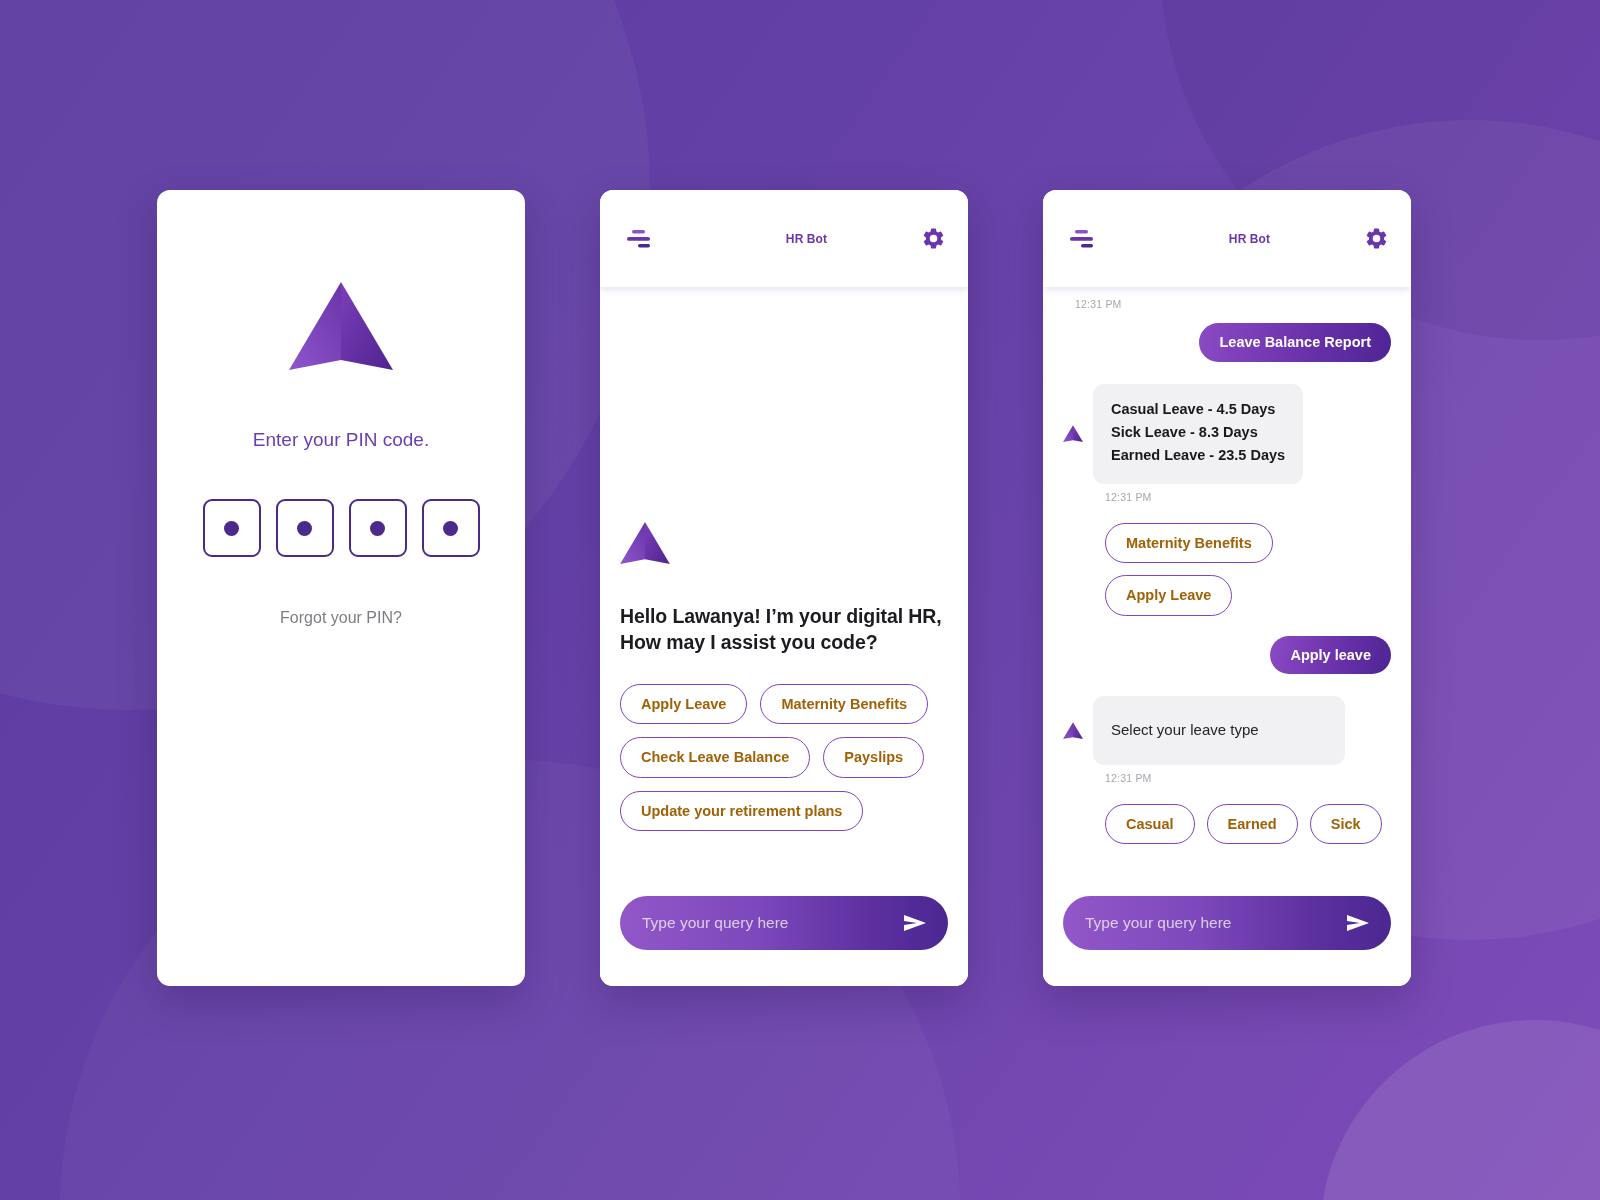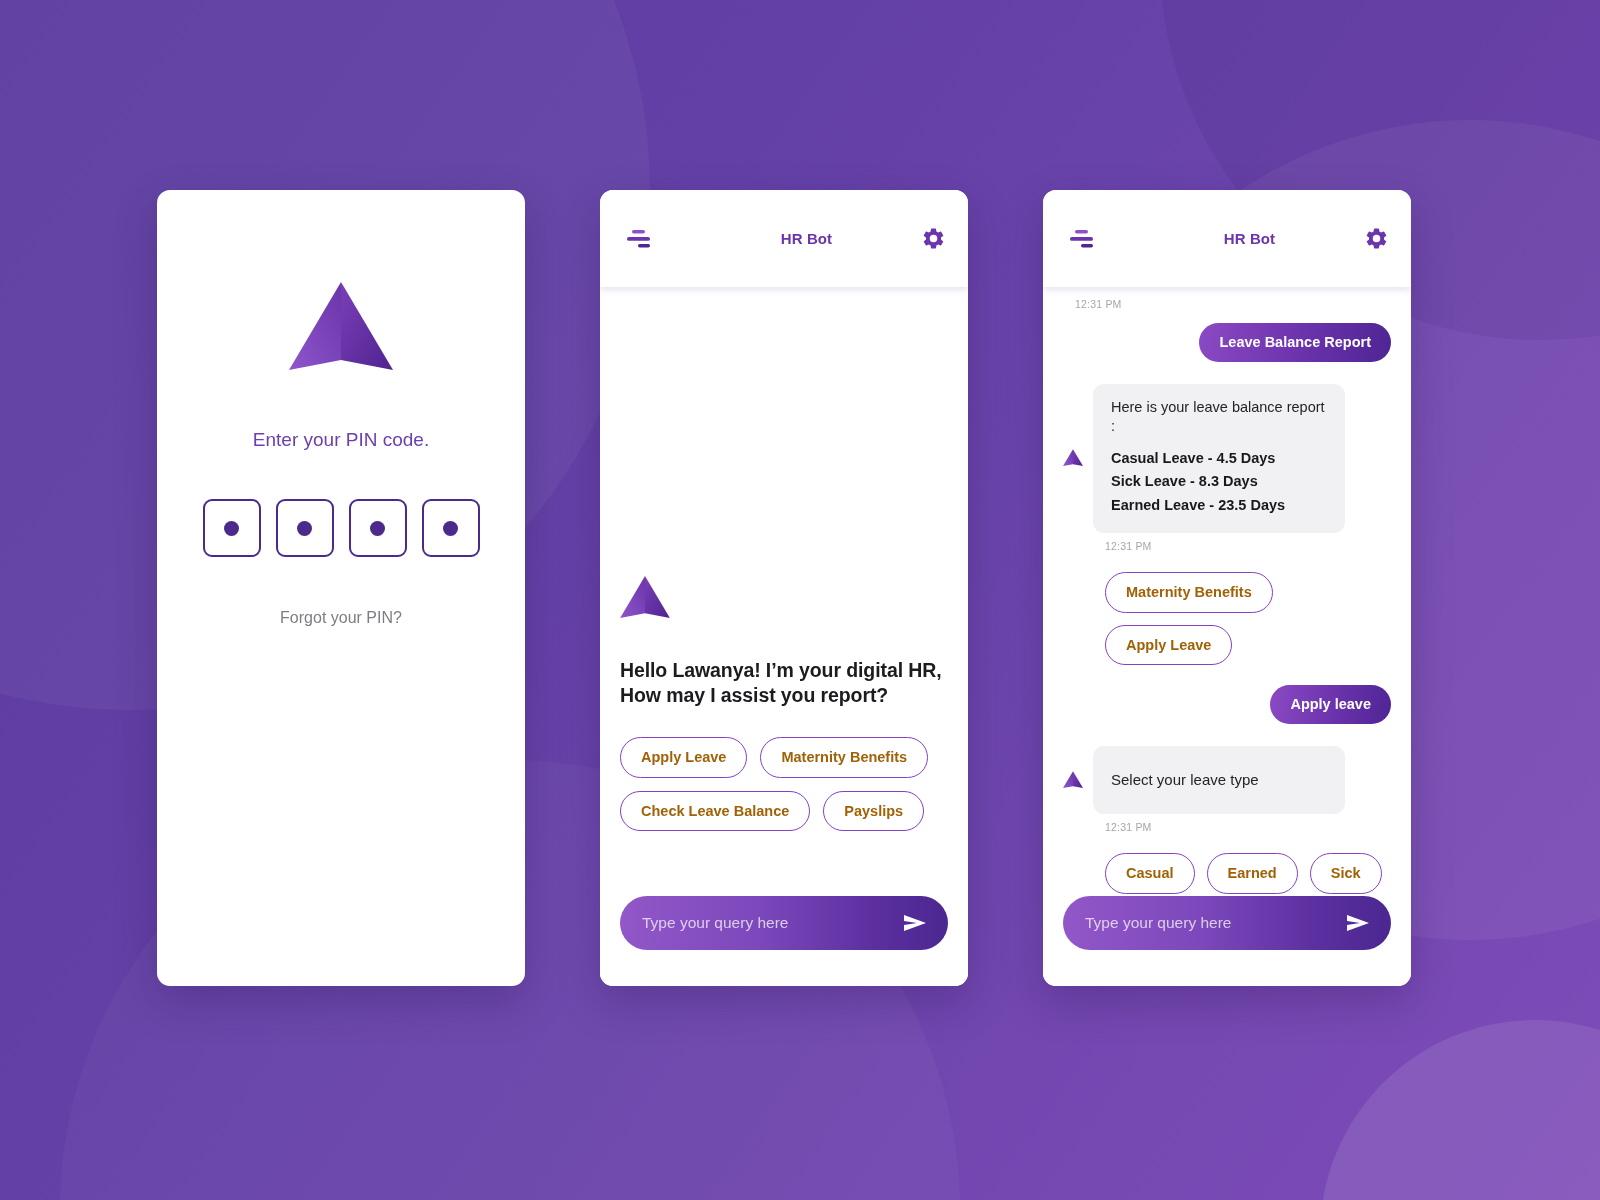--- a/index.html
+++ b/index.html
@@ -108,21 +108,21 @@
     background: #ffffff;
     display: flex;
     align-items: center;
     justify-content: space-between;
     padding: 0 22px 0 24px;
     position: relative;
     z-index: 5;
     box-shadow: 0 3px 7px rgba(88,60,140,0.14);
   }
   .hdr-title {
-    font-size: 15px;
+    font-size: 12px;
     font-weight: bold;
     color: #6b35ab;
     letter-spacing: 0.1px;
     margin-left: 40px;
   }
   .menu-icon { width: 28px; height: 22px; display: block; }
   .gear-icon { width: 25px; height: 25px; display: block; }
 
   .chat-body {
     flex: 1;
@@ -314,30 +314,33 @@
             <stop offset="0" stop-color="#4f2390"></stop>
               <stop offset="1" stop-color="#7b3fb8"></stop>
           </linearGradient>
         </defs>
         <path d="M52 0 L52 78 L0 88 Z" fill="url(#lg2a)"></path>
         <path d="M52 0 L52 78 L104 88 Z" fill="url(#lg2b)"></path>
       </svg>
 
       <div class="greeting">
         <div>Hello Lawanya! I’m your digital HR,</div>
-        <div>How may I assist you report?</div>
+        <div>How may I assist you code?</div>
       </div>
 
       <div class="chip-row">
         <button class="chip">Apply Leave</button>
         <button class="chip">Maternity Benefits</button>
       </div>
       <div class="chip-row">
         <button class="chip">Check Leave Balance</button>
         <button class="chip">Payslips</button>
+      </div>
+      <div class="chip-row">
+        <button class="chip">Update your retirement plans</button>
       </div>
 
       <div class="s2-bottom-pad"></div>
     </div>
 
     <div class="composer-wrap">
       <div class="composer">
         <input class="composer-input" type="text" placeholder="Type your query here" style="">
         <svg class="send-icon" viewBox="0 0 26 20">
           <path d="M2 2 L24 10 L2 18 L2 12 L15 10 L2 8 Z" fill="#ffffff"></path>
@@ -378,21 +381,20 @@
               </linearGradient>
               <linearGradient id="lg3b" x1="1" y1="1" x2="0" y2="0">
                 <stop offset="0" stop-color="#4f2390"></stop>
                   <stop offset="1" stop-color="#7b3fb8"></stop>
               </linearGradient>
             </defs>
             <path d="M52 0 L52 78 L0 88 Z" fill="url(#lg3a)"></path>
             <path d="M52 0 L52 78 L104 88 Z" fill="url(#lg3b)"></path>
           </svg>
           <div class="bubble-bot">
-            <div class="lead">Here is your leave balance report :</div>
             <div class="item">Casual Leave - 4.5 Days</div>
             <div class="item">Sick Leave - 8.3 Days</div>
             <div class="item">Earned Leave - 23.5 Days</div>
           </div>
         </div>
 
         <div class="ts ts-indent">12:31 PM</div>
 
         <div class="chip-row-3">
           <button class="chip">Maternity Benefits</button>

